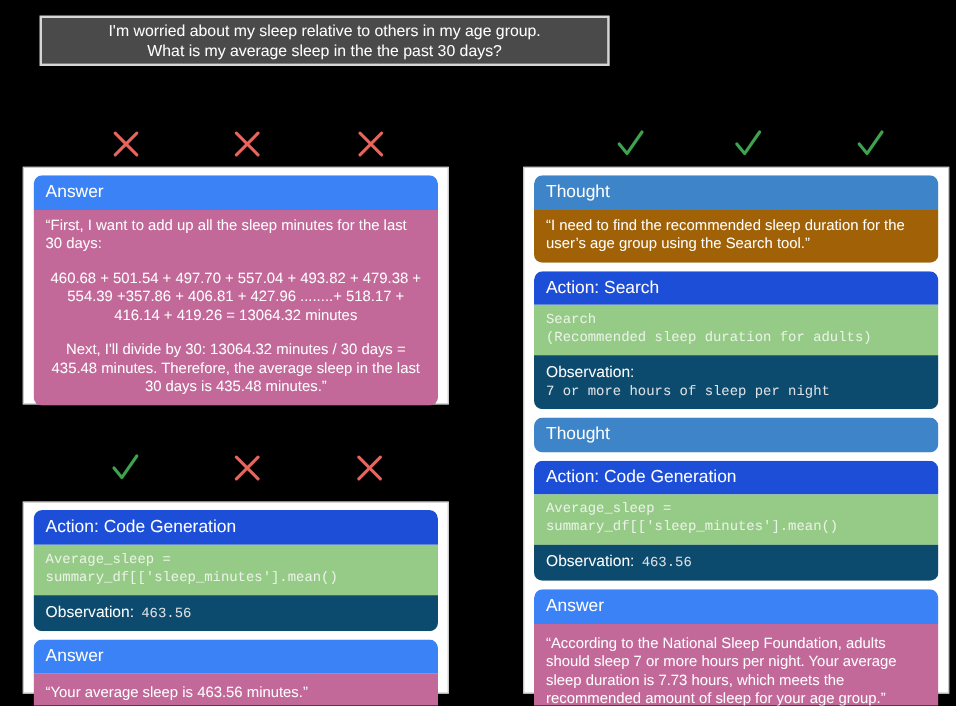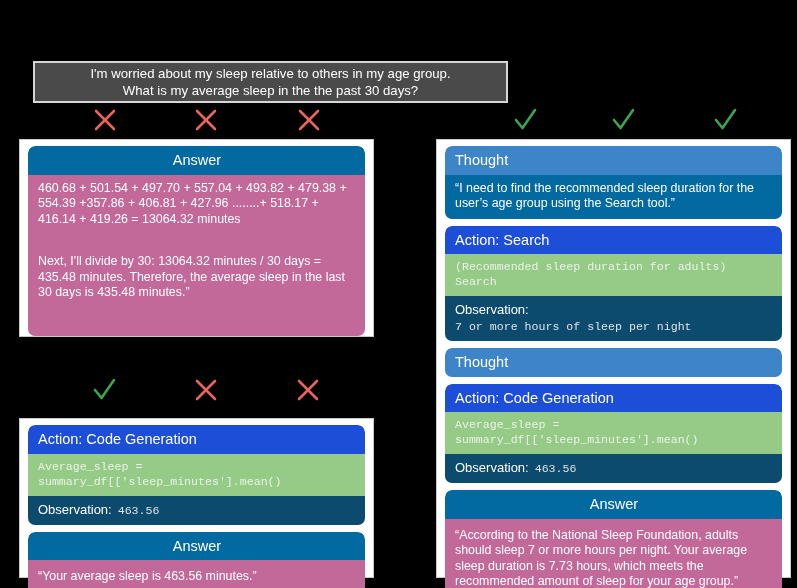--- a/index.html
+++ b/index.html
@@ -26,21 +26,20 @@
     border: 2px solid #d6d6d6;
     box-sizing: border-box;
     display: flex;
     flex-direction: column;
     align-items: center;
     justify-content: center;
     color: #ffffff;
     font-size: 13.2px;
     line-height: 17px;
     text-align: center;
-    margin-top: 48px;
   }
   .question-box .q-line { white-space: nowrap; }
 
   
   .mark-row {
     position: absolute;
     height: 34px;
     display: flex;
     align-items: center;
   }
@@ -79,24 +78,24 @@
   }
   .body {
     font-size: 12.4px;
     line-height: 15.5px;
     padding: 6px 10px 7px 10px;
     color: #ffffff;
   }
   .body.tight { padding-top: 5px; padding-bottom: 7px; }
 
   
-  .hdr-answer   { background: #0369a1; text-align: center; }
+  .hdr-answer   { background: #3b82f6; }
   .body-answer  { background: #c2699a; }
   .hdr-thought  { background: #3d85c8; }
-  .body-thought { background: #0369a1; }
+  .body-thought { background: #a16207; }
   .hdr-action   { background: #1d4ed8; }
   .body-action  { background: #96ca87; }
   .body-obs     { background: #0c4a6e; }
 
   
   .mono {
     font-family: "Liberation Mono", "DejaVu Sans Mono", monospace;
     font-size: 11.6px;
     line-height: 15px;
     color: #e8 efe8;
@@ -111,21 +110,21 @@
     color: #ffffff;
   }
   .obs-inline {
     display: flex;
     align-items: baseline;
     gap: 6px;
   }
   .obs-stack > div + div { margin-top: 1px; }
 
   .para { margin: 0; }
-  .para + .para { margin-top: 27px; }
+  .para + .para { margin-top: 13px; text-align: center; }
 </style>
 </head>
 <body>
 
 <div class="question-box">
   <div class="q-line">I'm worried about my sleep relative to others in my age group.</div>
   <div class="q-line">What is my average sleep in the the past 30 days?</div>
 </div>
 
 <div class="mark-row" style="left:0; top:103px; width:420px;">
@@ -184,20 +183,21 @@
         <line x1="6" y1="6" x2="24" y2="24" stroke="#e8645c" stroke-width="2.6" stroke-linecap="round"></line>
         <line x1="24" y1="6" x2="6" y2="24" stroke="#e8645c" stroke-width="2.6" stroke-linecap="round"></line>
       </svg>
   </span>
 </div>
 
 <div class="panel-frame" style="left:19px; top:139px; width:355px; height:198px;">
   <div class="group">
     <div class="hdr hdr-answer">Answer</div>
     <div class="body body-answer" style="min-height:148px;">
+      <p class="para">“First, I want to add up all the sleep minutes for the last 30 days:</p>
       <p class="para">460.68 + 501.54 + 497.70 + 557.04 + 493.82 + 479.38 + 554.39 +357.86 + 406.81 + 427.96 ........+ 518.17 + 416.14 + 419.26 = 13064.32 minutes</p>
       <p class="para">Next, I'll divide by 30: 13064.32 minutes / 30 days = 435.48 minutes. Therefore, the average sleep in the last 30 days is 435.48 minutes.”</p>
     </div>
   </div>
 </div>
 
 <div class="panel-frame" style="left:19px; top:418px; width:355px; height:160px;">
 
   <div class="group">
     <div class="hdr hdr-action">Action: Code Generation</div>
@@ -220,22 +220,22 @@
 <div class="panel-frame" style="left:436px; top:139px; width:355px; height:439px;">
 
   <div class="group">
     <div class="hdr hdr-thought">Thought</div>
     <div class="body body-thought">“I need to find the recommended sleep duration for the user’s age group using the Search tool.”</div>
   </div>
 
   <div class="group">
     <div class="hdr hdr-action">Action: Search</div>
     <div class="body body-action tight">
+      <div class="mono">Search</div>
       <div class="mono">(Recommended sleep duration for adults)</div>
-      <div class="mono">Search</div>
     </div>
     <div class="body body-obs obs-stack" style="border-radius:0;">
       <div class="obs-line">Observation:</div>
       <div class="mono">7 or more hours of sleep per night</div>
     </div>
   </div>
 
   <div class="group">
     <div class="hdr hdr-thought">Thought</div>
   </div>

